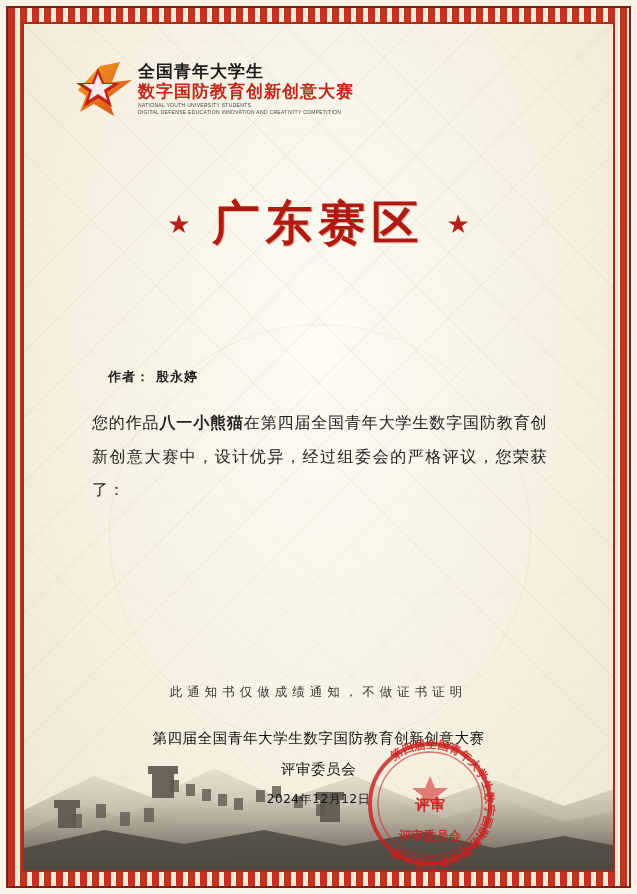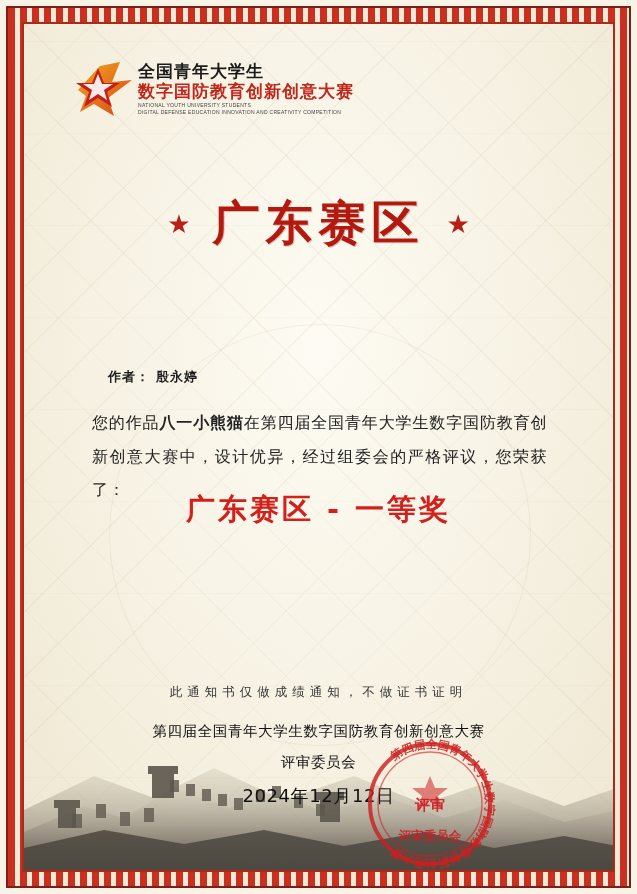--- a/index.html
+++ b/index.html
@@ -226,21 +226,21 @@
     font-size: 14.5px;
     letter-spacing: .6px;
     margin-bottom: 12px;
   }
   .sign-committee {
     font-size: 14.5px;
     letter-spacing: .6px;
     margin-bottom: 12px;
   }
   .sign-date {
-    font-size: 18px;
+    font-size: 12px;
     letter-spacing: .6px;
   }
 
   
   .seal {
     position: absolute;
     left: 332px;
     top: 706px;
     width: 148px;
     height: 148px;
@@ -289,21 +289,20 @@
     </div>
 
     <div class="author-line">
       <span class="author-label">作者：</span><span class="author-name">殷永婷</span>
     </div>
 
     <div class="body-para">
       <span>您的作品</span><b>八一小熊猫</b><span>在第四届全国青年大学生数字国防教育创新创意大赛中，设计优异，经过组委会的严格评议，您荣获了：</span>
     </div>
 
-    <div class="award-line">广东赛区 - 一等奖</div>
 
     <div class="note-line">此通知书仅做成绩通知，不做证书证明</div>
 
     <div class="wall">
       <svg width="593" height="190" viewBox="0 0 593 190" preserveAspectRatio="none">
         <defs>
           <linearGradient id="wg" x1="0" y1="0" x2="0" y2="1">
             <stop offset="0%" stop-color="#cfc7b4" stop-opacity=".15"></stop>
             <stop offset="55%" stop-color="#8d8477" stop-opacity=".75"></stop>
             <stop offset="100%" stop-color="#4b463d" stop-opacity=".95"></stop>

